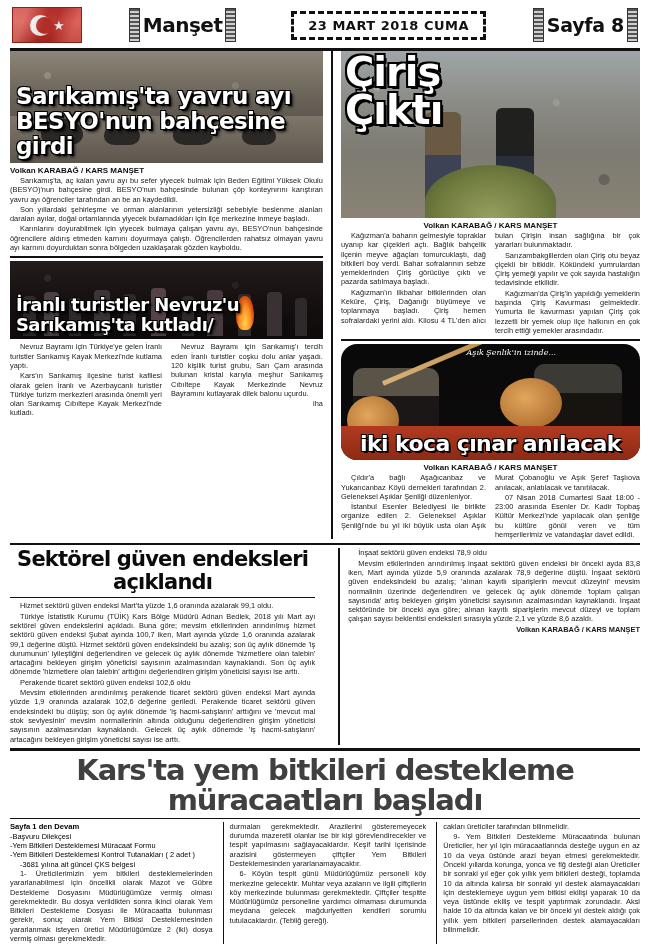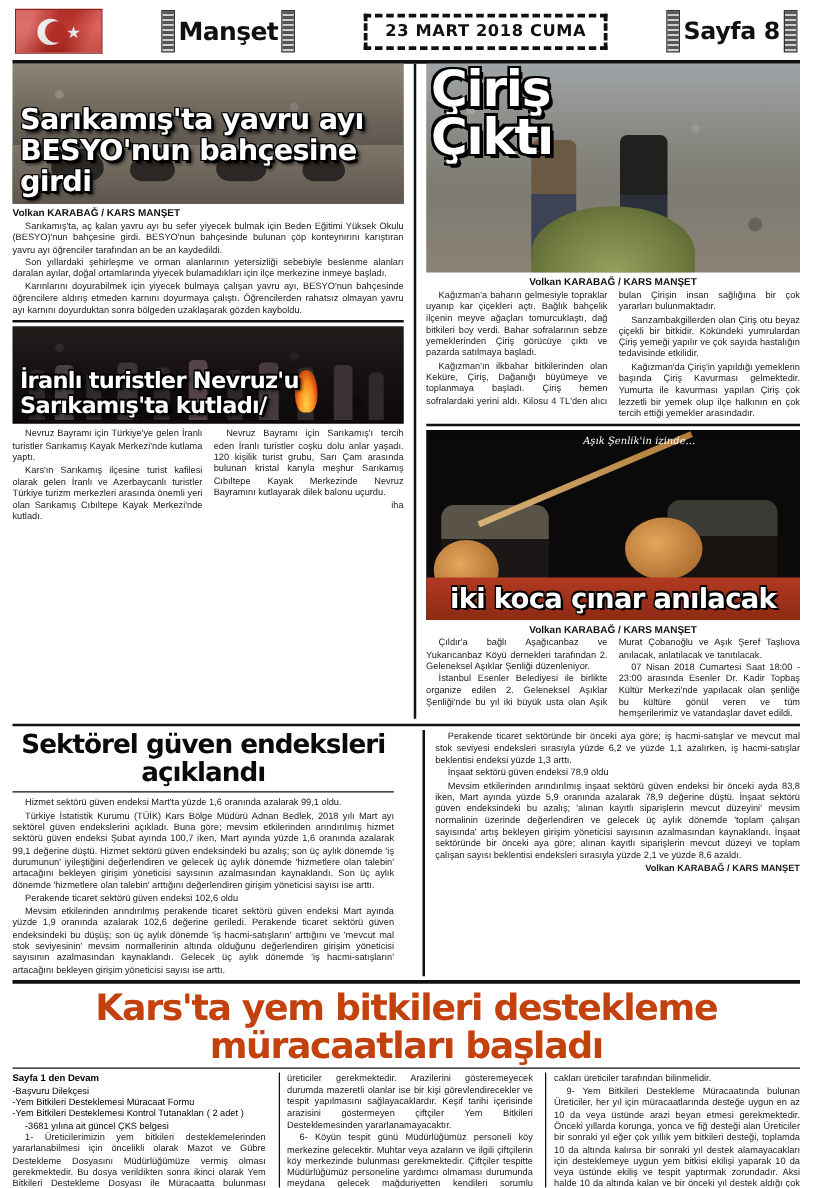--- a/index.html
+++ b/index.html
@@ -148,22 +148,23 @@
   }
   .flame {
     position:absolute; right: 22%; bottom: 12%; width: 18px; height: 34px;
     background: radial-gradient(ellipse at 50% 80%, #ffd24a 0%, #ff8a1f 45%, #c2400d 75%, transparent 80%);
     border-radius: 50% 50% 40% 40%;
   }
   .crowd-fig { position:absolute; bottom: 4%; background:#2e2a2c; border-radius: 4px 4px 0 0; }
 
   
   .photo-asik {
-    height: 152px;
+    height: 116px;
     background: linear-gradient(180deg,#0a0909 0%, #0d0b0b 100%);
+    border-radius: 16px;
   }
   .asik-caption {
     position:absolute; left: 42%; top: 4px;
     font-family:"DejaVu Serif", serif; font-style: italic;
     font-size: 8px; color:#fff; line-height: 10px; text-align:center;
   }
   .saz {
     position:absolute; background: radial-gradient(ellipse at 40% 40%, #e3a65c, #9e5f23);
     border-radius: 50%;
   }
@@ -181,21 +182,21 @@
   }
 
   
   .sec-headline {
     font-family:"DejaVu Sans", sans-serif; font-weight:bold;
     font-size: 21px; line-height: 23px; letter-spacing:-0.8px; color:#0b0b0b;
     text-align:center;
   }
   .mega-headline {
     font-family:"DejaVu Sans", sans-serif; font-weight:bold;
-    font-size: 29px; line-height: 30px; letter-spacing:-1.1px; color:#c2410c;
+    font-size: 29px; line-height: 30px; letter-spacing:-1.1px; color:#404040;
     text-align:center; padding: 4px 0 3px 0;
   }
 
   
   .bottom-area { padding: 0 10px; }
   .threecol { display:flex; gap: 10px; margin-top: 3px; }
   .bcol { width: 206px; }
   .bcol.mid, .bcol.right { border-left: 1px solid #111; padding-left: 6px; width: 207px;}
   .sub-head { font-family:"Liberation Sans", sans-serif; font-weight:bold; font-size:7.6px; margin-bottom:1px;}
   .list-line { font-size: 7.4px; line-height: 9.3px; }
@@ -334,21 +335,20 @@
         <div class="hr-thin"></div>
         <div class="body-text">
           <p>Hizmet sektörü güven endeksi Mart'ta yüzde 1,6 oranında azalarak 99,1 oldu.</p>
           <p>Türkiye İstatistik Kurumu (TÜİK) Kars Bölge Müdürü Adnan Bedlek, 2018 yılı Mart ayı sektörel güven endekslerini açıkladı. Buna göre; mevsim etkilerinden arındırılmış hizmet sektörü güven endeksi Şubat ayında 100,7 iken, Mart ayında yüzde 1,6 oranında azalarak 99,1 değerine düştü. Hizmet sektörü güven endeksindeki bu azalış; son üç aylık dönemde 'iş durumunun' iyileştiğini değerlendiren ve gelecek üç aylık dönemde 'hizmetlere olan talebin' artacağını bekleyen girişim yöneticisi sayısının azalmasından kaynaklandı. Son üç aylık dönemde 'hizmetlere olan talebin' arttığını değerlendiren girişim yöneticisi sayısı ise arttı.</p>
           <p>Perakende ticaret sektörü güven endeksi 102,6 oldu</p>
           <p>Mevsim etkilerinden arındırılmış perakende ticaret sektörü güven endeksi Mart ayında yüzde 1,9 oranında azalarak 102,6 değerine geriledi. Perakende ticaret sektörü güven endeksindeki bu düşüş; son üç aylık dönemde 'iş hacmi-satışların' arttığını ve 'mevcut mal stok seviyesinin' mevsim normallerinin altında olduğunu değerlendiren girişim yöneticisi sayısının azalmasından kaynaklandı. Gelecek üç aylık dönemde 'iş hacmi-satışların' artacağını bekleyen girişim yöneticisi sayısı ise arttı.</p>
         </div>
       </div>
       <div style="width:314px; border-left:2px solid #111; padding-left:8px;">
         <div class="body-text" style="margin-top:0px;">
-          <p>Perakende ticaret sektöründe bir önceki aya göre; iş hacmi-satışlar ve mevcut mal stok seviyesi endeksleri sırasıyla yüzde 6,2 ve yüzde 1,1 azalırken, iş hacmi-satışlar beklentisi endeksi yüzde 1,3 arttı.</p>
           <p>İnşaat sektörü güven endeksi 78,9 oldu</p>
           <p>Mevsim etkilerinden arındırılmış inşaat sektörü güven endeksi bir önceki ayda 83,8 iken, Mart ayında yüzde 5,9 oranında azalarak 78,9 değerine düştü. İnşaat sektörü güven endeksindeki bu azalış; 'alınan kayıtlı siparişlerin mevcut düzeyini' mevsim normalinin üzerinde değerlendiren ve gelecek üç aylık dönemde 'toplam çalışan sayısında' artış bekleyen girişim yöneticisi sayısının azalmasından kaynaklandı. İnşaat sektöründe bir önceki aya göre; alınan kayıtlı siparişlerin mevcut düzeyi ve toplam çalışan sayısı beklentisi endeksleri sırasıyla yüzde 2,1 ve yüzde 8,6 azaldı.</p>
           <p class="noind rightalign" style="font-weight:bold;">Volkan KARABAĞ / KARS MANŞET</p>
         </div>
       </div>
     </div>
   </div>
 
   <div class="rule-thick" style="margin-top:3px;"></div>
 
@@ -364,21 +364,21 @@
         <div class="list-line">-Yem Bitkileri Desteklemesi Kontrol Tutanakları ( 2 adet )</div>
         <div class="list-line" style="text-indent:10px;">-3681 yılına ait güncel ÇKS belgesi</div>
         <div class="body-text">
           <p>1- Üreticilerimizin yem bitkileri desteklemelerinden yararlanabilmesi için öncelikli olarak Mazot ve Gübre Destekleme Dosyasını Müdürlüğümüze vermiş olması gerekmektedir. Bu dosya verildikten sonra ikinci olarak Yem Bitkileri Destekleme Dosyası ile Müracaatta bulunması gerekir, sonuç olarak Yem Bitkisi Desteklemesinden yararlanmak isteyen üretici Müdürlüğümüze 2 (iki) dosya vermiş olması gerekmektedir.</p>
 
         </div>
       </div>
 
       <div class="bcol mid">
         <div class="body-text">
-          <p class="noind">üreticiler gerekmektedir. Arazilerini gösteremeyecek durumda mazeretli olanlar ise bir kişi görevlendirecekler ve tespit yapılmasını sağlayacaklardır. Keşif tarihi içerisinde arazisini göstermeyen çiftçiler Yem Bitkileri Desteklemesinden yararlanamayacaktır.</p>
+          <p class="noind">durmaları gerekmektedir. Arazilerini gösteremeyecek durumda mazeretli olanlar ise bir kişi görevlendirecekler ve tespit yapılmasını sağlayacaklardır. Keşif tarihi içerisinde arazisini göstermeyen çiftçiler Yem Bitkileri Desteklemesinden yararlanamayacaktır.</p>
           <p>6- Köyün tespit günü Müdürlüğümüz personeli köy merkezine gelecektir. Muhtar veya azaların ve ilgili çiftçilerin köy merkezinde bulunması gerekmektedir. Çiftçiler tespitte Müdürlüğümüz personeline yardımcı olmaması durumunda meydana gelecek mağduriyetten kendileri sorumlu tutulacaklardır. (Tebliğ gereği).</p>
 
         </div>
       </div>
 
       <div class="bcol right">
         <div class="body-text">
           <p class="noind">cakları üreticiler tarafından bilinmelidir.</p>
           <p>9- Yem Bitkileri Destekleme Müracaatında bulunan Üreticiler, her yıl için müracaatlarında desteğe uygun en az 10 da veya üstünde arazi beyan etmesi gerekmektedir. Önceki yıllarda korunga, yonca ve fiğ desteği alan Üreticiler bir sonraki yıl eğer çok yıllık yem bitkileri desteği, toplamda 10 da altında kalırsa bir sonraki yıl destek alamayacakları için desteklemeye uygun yem bitkisi ekilişi yaparak 10 da veya üstünde ekiliş ve tespit yaptırmak zorundadır. Aksi halde 10 da altında kalan ve bir önceki yıl destek aldığı çok yıllık yem bitkileri parsellerinden destek alamayacakları bilinmelidir.</p>
 

